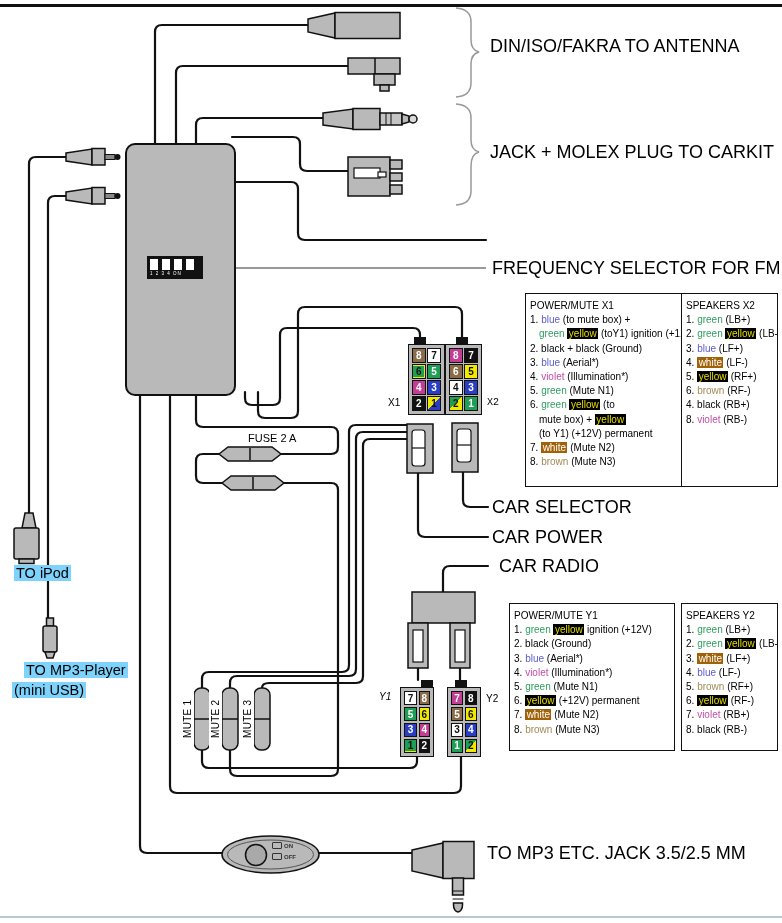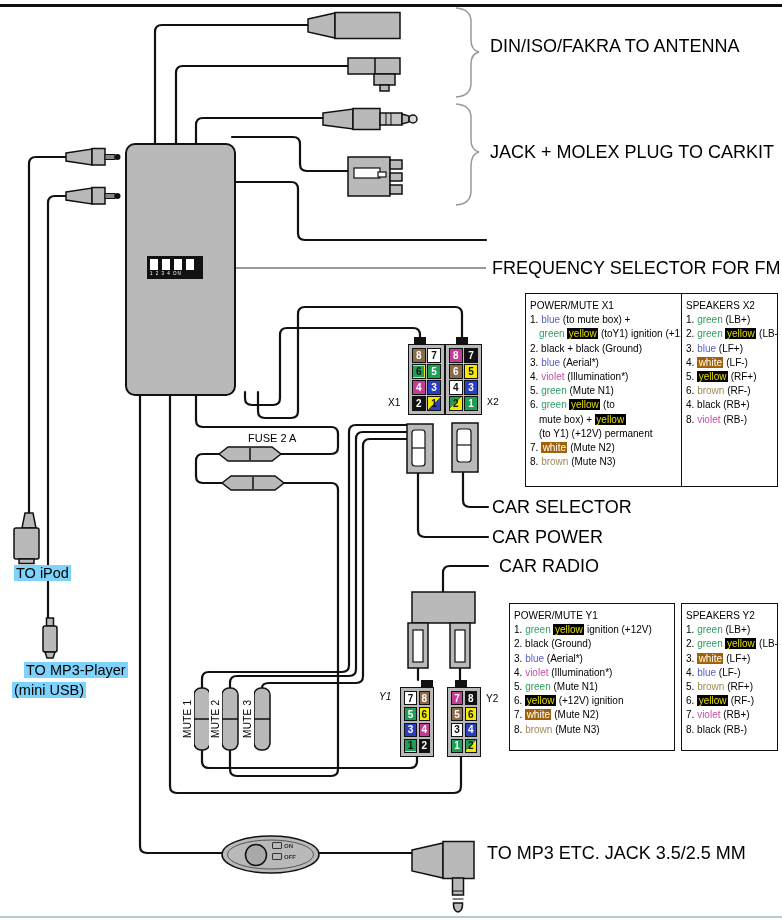--- a/index.html
+++ b/index.html
@@ -337,21 +337,21 @@
       <div class="ib-line"><span>4. black (RB+)</span></div>
       <div class="ib-line"><span>8. </span><span class="sg-violet">violet</span><span> (RB-)</span></div>
     </div>
   <div class="ibox" style="left:509px;top:603px;width:166px;height:148px;">
       <div class="ib-title">POWER/MUTE Y1</div>
       <div class="ib-line"><span>1. </span><span class="sg-green">green </span><span class="sg-hlY">yellow</span><span> ignition (+12V)</span></div>
       <div class="ib-line"><span>2. black (Ground)</span></div>
       <div class="ib-line"><span>3. </span><span class="sg-blue">blue</span><span> (Aerial*)</span></div>
       <div class="ib-line"><span>4. </span><span class="sg-violet">violet</span><span> (Illumination*)</span></div>
       <div class="ib-line"><span>5. </span><span class="sg-green">green</span><span> (Mute N1)</span></div>
-      <div class="ib-line"><span>6. </span><span class="sg-hlY">yellow</span><span> (+12V) ignition</span></div>
+      <div class="ib-line"><span>6. </span><span class="sg-hlY">yellow</span><span> (+12V) permanent</span></div>
       <div class="ib-line"><span>7. </span><span class="sg-hlW">white</span><span> (Mute N2)</span></div>
       <div class="ib-line"><span>8. </span><span class="sg-brown">brown</span><span> (Mute N3)</span></div>
     </div>
   <div class="ibox" style="left:681px;top:603px;width:97px;height:148px;">
       <div class="ib-title">SPEAKERS Y2</div>
       <div class="ib-line"><span>1. </span><span class="sg-green">green</span><span> (LB+)</span></div>
       <div class="ib-line"><span>2. </span><span class="sg-green">green </span><span class="sg-hlY">yellow</span><span> (LB-)</span></div>
       <div class="ib-line"><span>3. </span><span class="sg-hlW">white</span><span> (LF+)</span></div>
       <div class="ib-line"><span>4. </span><span class="sg-blue">blue</span><span> (LF-)</span></div>
       <div class="ib-line"><span>5. </span><span class="sg-brown">brown</span><span> (RF+)</span></div>

